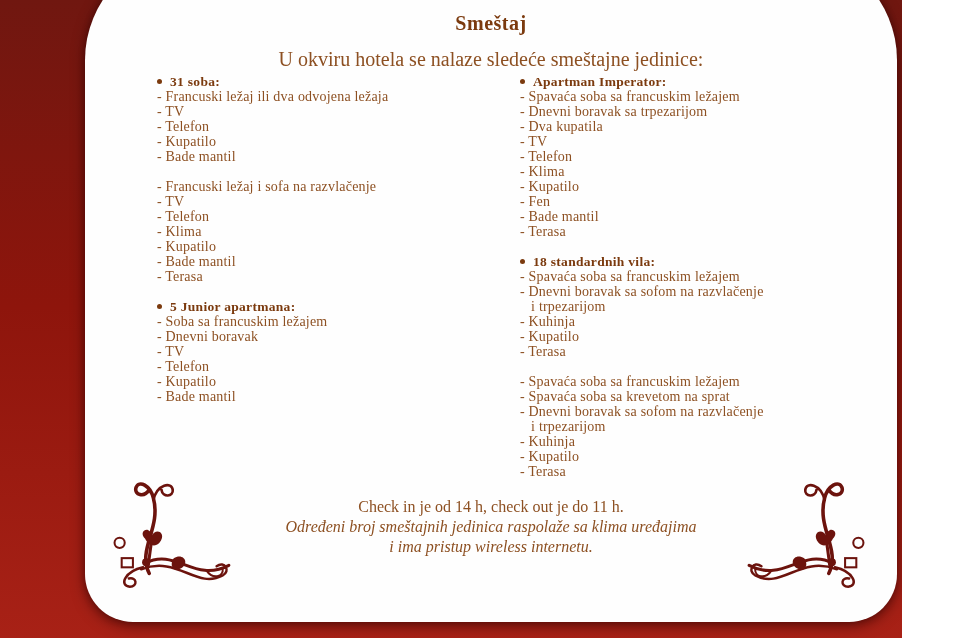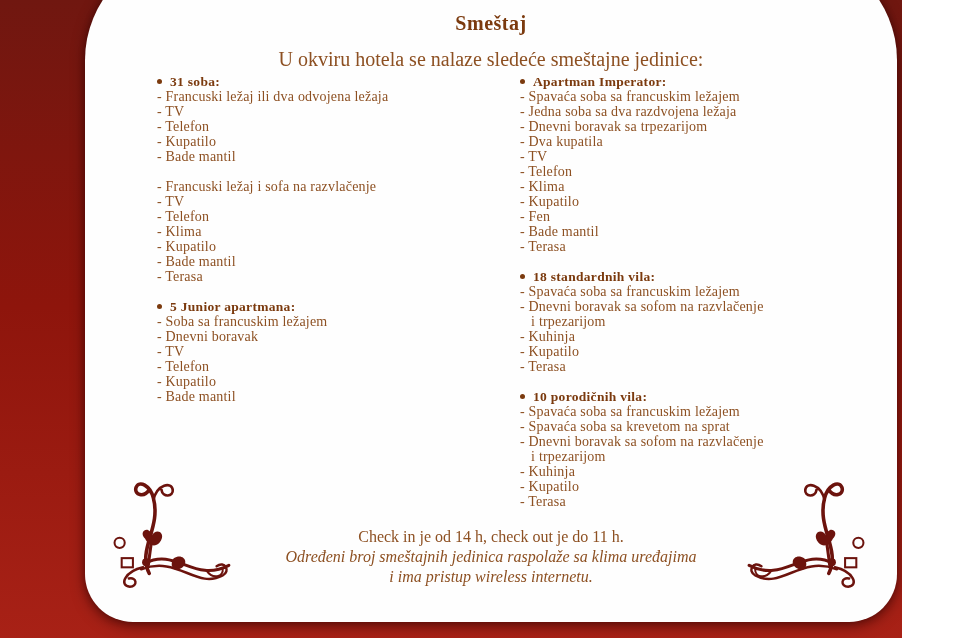--- a/index.html
+++ b/index.html
@@ -143,42 +143,40 @@
               <div class="sec-item">- TV</div>
               <div class="sec-item">- Telefon</div>
               <div class="sec-item">- Kupatilo</div>
               <div class="sec-item">- Bade mantil</div>
             </div>
           </div>
         <div class="col-right" id="col-right">
             <div class="section">
               <div class="sec-heading">Apartman Imperator:</div>
               <div class="sec-item">- Spavaća soba sa francuskim ležajem</div>
-              <div class="sec-item">- Jedna soba sa dva razdvojena ležaja</div>
               <div class="sec-item">- Dnevni boravak sa trpezarijom</div>
               <div class="sec-item">- Dva kupatila</div>
               <div class="sec-item">- TV</div>
               <div class="sec-item">- Telefon</div>
               <div class="sec-item">- Klima</div>
               <div class="sec-item">- Kupatilo</div>
               <div class="sec-item">- Fen</div>
               <div class="sec-item">- Bade mantil</div>
               <div class="sec-item">- Terasa</div>
             </div>
             <div class="section">
               <div class="sec-heading">18 standardnih vila:</div>
               <div class="sec-item">- Spavaća soba sa francuskim ležajem</div>
               <div class="sec-item">- Dnevni boravak sa sofom na razvlačenje
    i trpezarijom</div>
               <div class="sec-item">- Kuhinja</div>
               <div class="sec-item">- Kupatilo</div>
               <div class="sec-item">- Terasa</div>
             </div>
             <div class="section">
-              <div class="sec-heading">10 porodičnih vila:</div>
               <div class="sec-item">- Spavaća soba sa francuskim ležajem</div>
               <div class="sec-item">- Spavaća soba sa krevetom na sprat</div>
               <div class="sec-item">- Dnevni boravak sa sofom na razvlačenje
    i trpezarijom</div>
               <div class="sec-item">- Kuhinja</div>
               <div class="sec-item">- Kupatilo</div>
               <div class="sec-item">- Terasa</div>
             </div>
           </div>
       </div>

